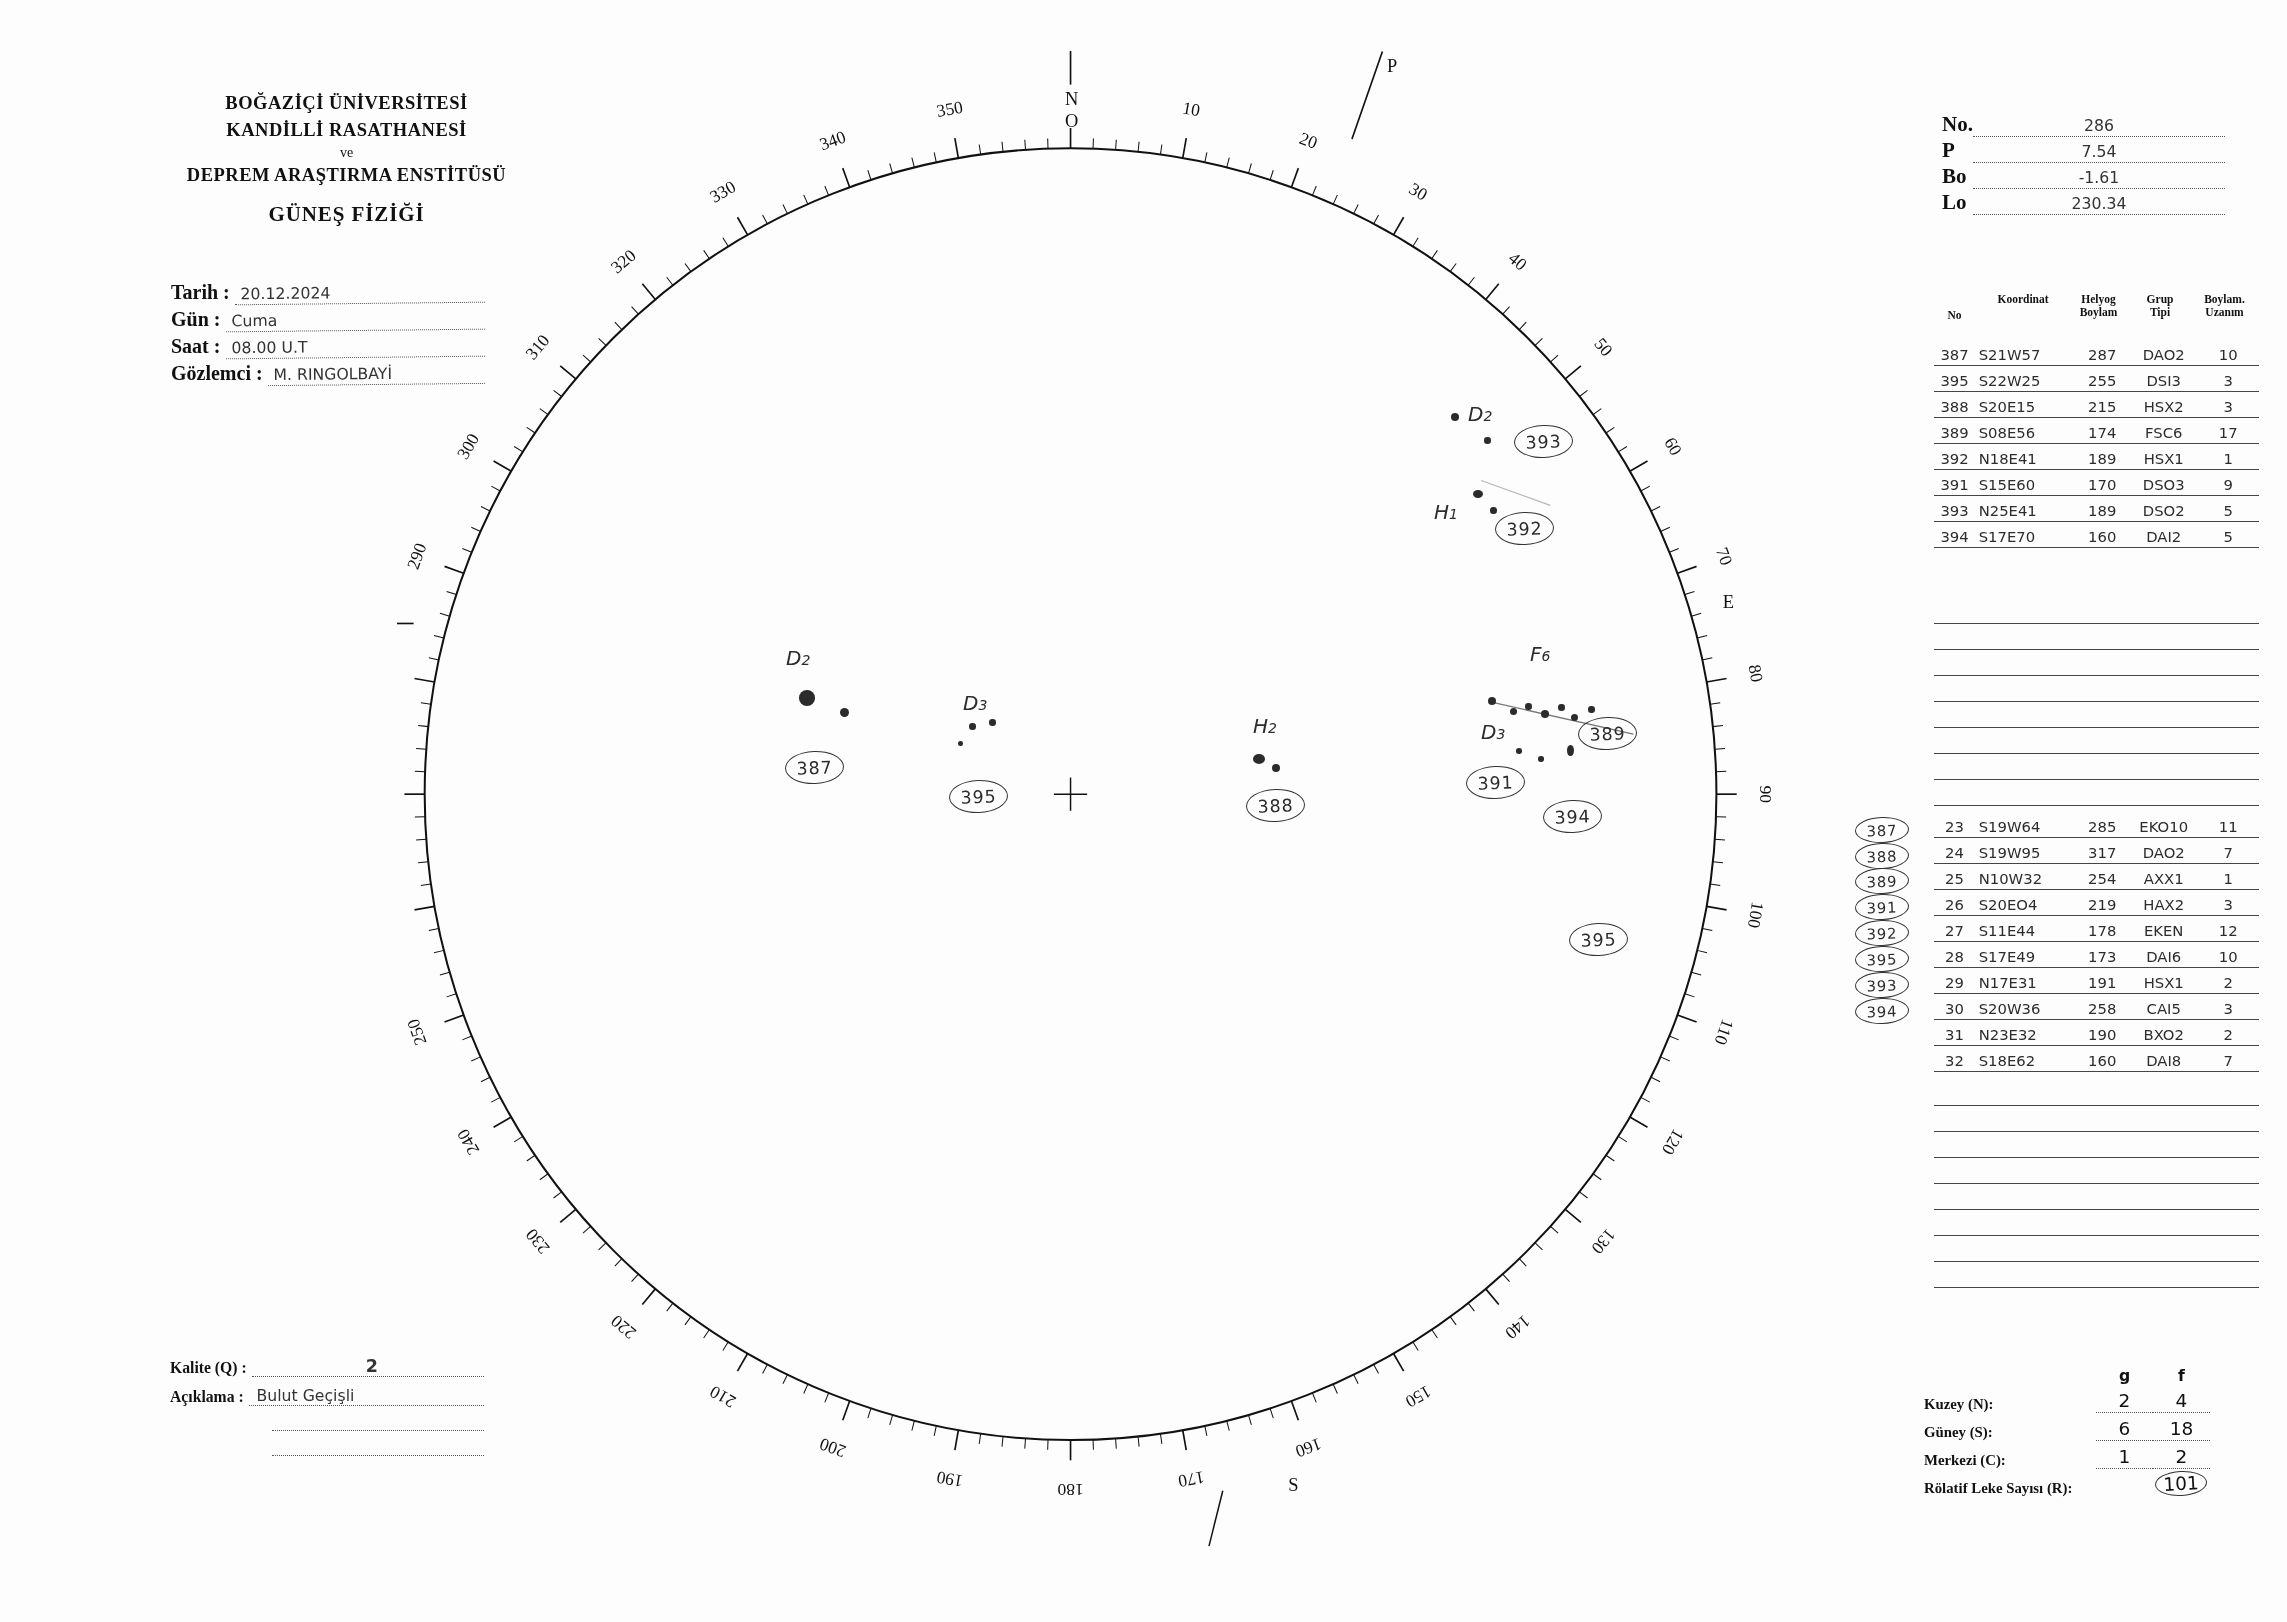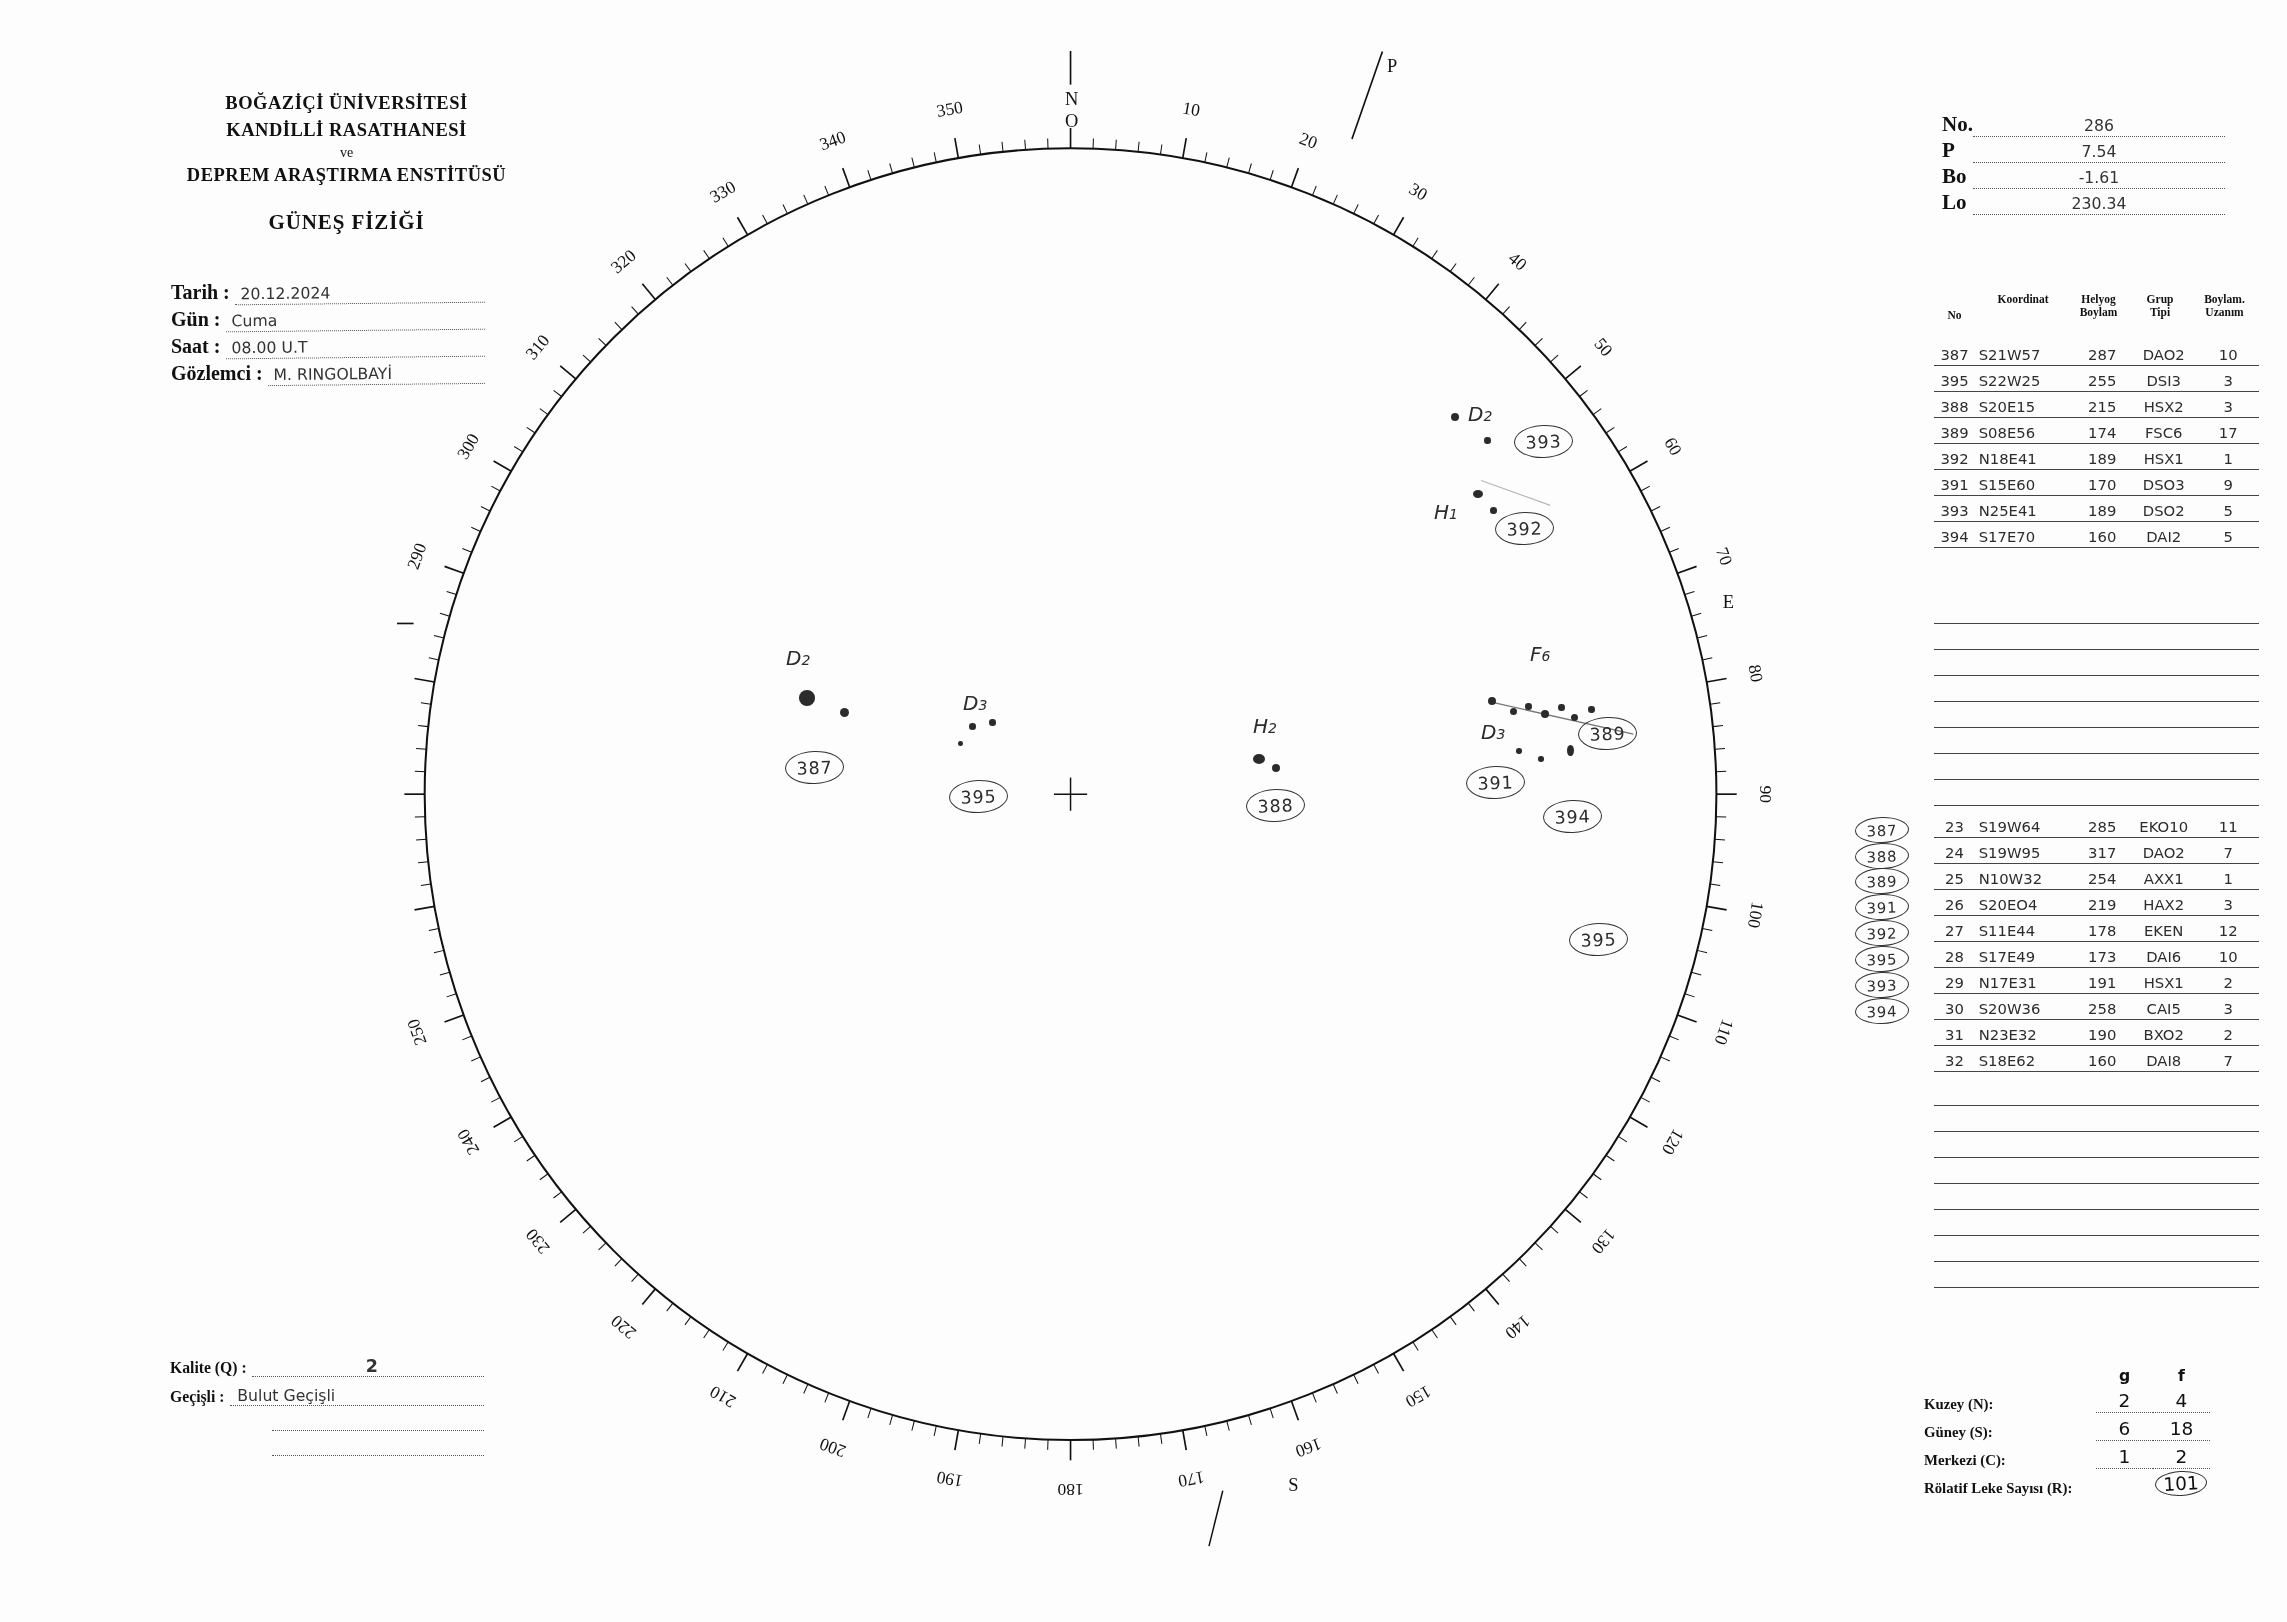--- a/index.html
+++ b/index.html
@@ -4,21 +4,21 @@
 <style>
   html,body{margin:0;padding:0;background:#ffffff;}
   body{width:2288px;height:1623px;position:relative;overflow:hidden;
        font-family:"Liberation Serif", serif;color:#111;}
   .sheet{position:absolute;inset:0;background:#fdfdfd;}
 
   
   .hdr{position:absolute;left:171px;top:90px;width:351px;text-align:center;}
   .hdr .l1,.hdr .l2,.hdr .l4{font-weight:bold;font-size:18.5px;letter-spacing:0.5px;line-height:1.45;}
   .hdr .l3{font-size:14px;line-height:1.3;}
-  .hdr .title{font-weight:bold;font-size:21px;margin-top:21px;letter-spacing:0.9px;}
+  .hdr .title{font-weight:bold;font-size:21px;margin-top:13px;letter-spacing:0.9px;}
 
   .fields{position:absolute;left:171px;top:277px;width:314px;}
   .frow{display:flex;align-items:flex-end;height:27px;}
   .frow .lbl{font-weight:bold;font-size:20px;white-space:nowrap;}
   .frow .val{flex:1;margin-left:5.5px;border-bottom:0.9px dotted #555;
              font-family:"DejaVu Sans", sans-serif;font-size:15.7px;
              color:#333;padding-left:5.5px;padding-bottom:0.9px;
              transform:rotate(-.6deg);}
 
   .quality{position:absolute;left:170px;top:1347px;width:314px;}
@@ -113,21 +113,21 @@
       <span class="val">M. RINGOLBAYİ</span>
     </div>
   </div>
 
   <div class="quality">
     <div class="qrow">
       <span class="lbl">Kalite (Q) :</span>
       <span class="val valc">2</span>
     </div>
     <div class="qrow">
-      <span class="lbl">Geçişli :</span>
+      <span class="lbl">Açıklama :</span>
       <span class="val">Bulut Geçişli</span>
     </div>
     <div class="qline"></div>
     <div class="qline"></div>
   </div>
 
   <div class="disk-wrap">
     <svg class="disk" width="1384" height="1514" viewBox="0 0 1500 1640">
       <g id="ticks" stroke="#111" stroke-width="1.4">
           <line x1="730.0" y1="105.0" x2="730.0" y2="83.0" stroke-width="1.8"></line>

